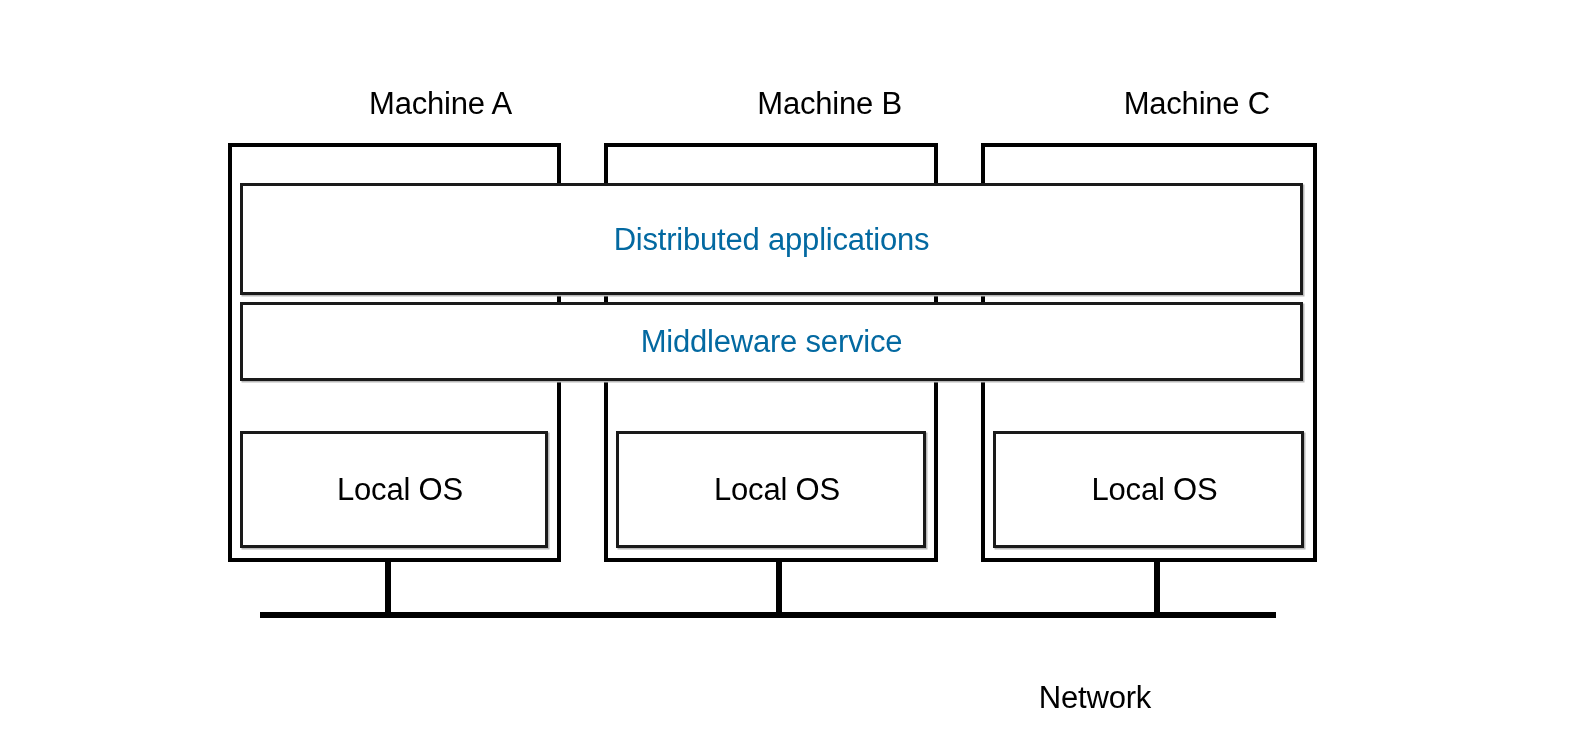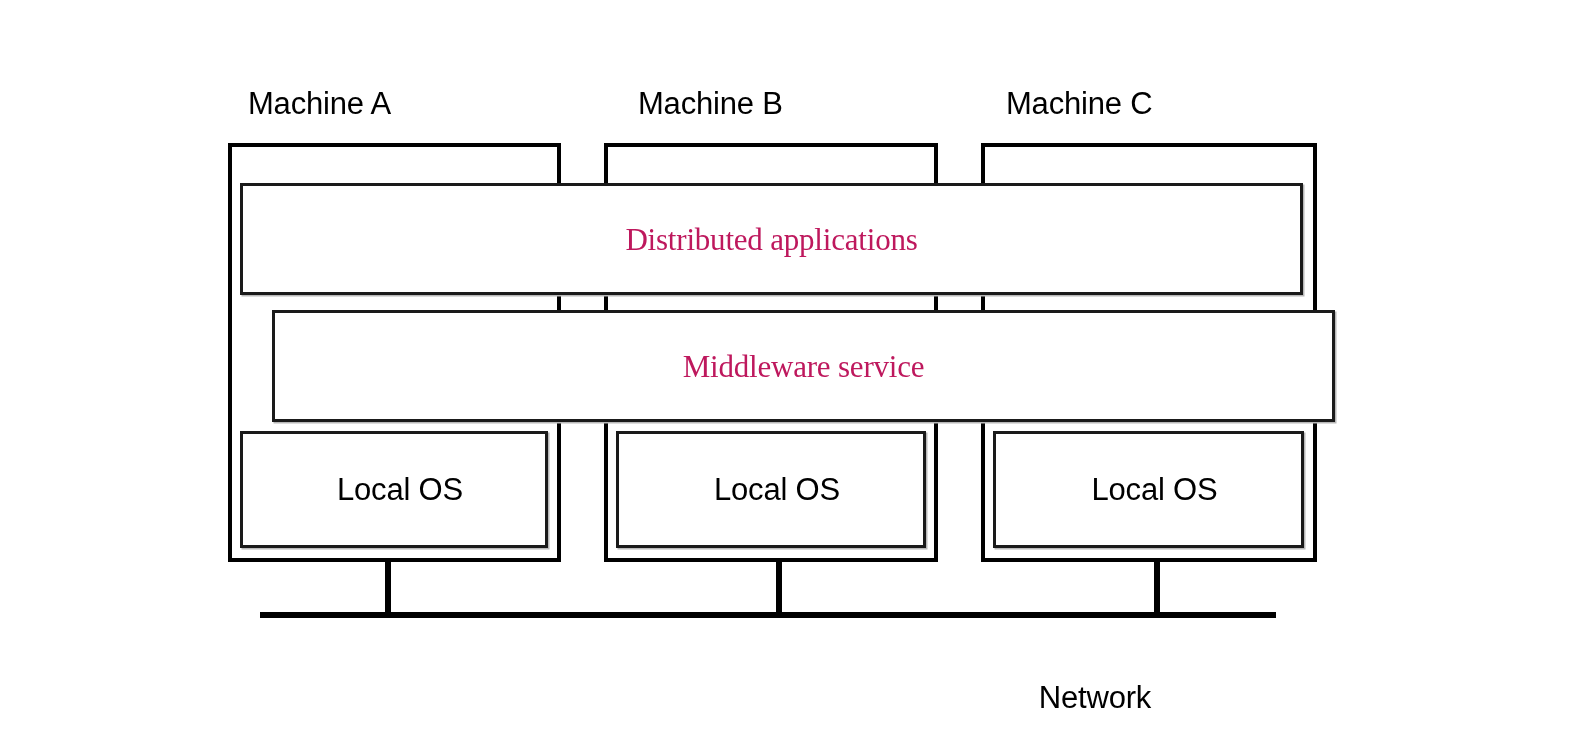--- a/index.html
+++ b/index.html
@@ -27,21 +27,21 @@
     position: absolute;
     box-sizing: border-box;
     border: 4px solid #000000;
     background: transparent;
     z-index: 2;
   }
 
   
   .machine-label {
     position: absolute;
-    text-align: left;
+    text-align: right;
     font-size: 31px;
     line-height: 1;
     white-space: nowrap;
     letter-spacing: -0.2px;
     z-index: 5;
   }
 
   
   .layer-box {
     position: absolute;
@@ -52,22 +52,21 @@
     z-index: 4;
     display: flex;
     align-items: center;
     justify-content: center;
   }
   .layer-box .layer-text {
     font-size: 31px;
     line-height: 1;
     white-space: nowrap;
     letter-spacing: -0.2px;
-    color: #be185d;
-    font-family: Liberation Serif, serif;
+    color: #0369a1;
   }
 
   
   .os-box {
     position: absolute;
     box-sizing: border-box;
     border: 3px solid #1a1a1a;
     background: #ffffff;
     box-shadow: 1.5px 1.5px 0 0 #b8b8b8;
     z-index: 4;
@@ -120,21 +119,21 @@
   <div class="machine-box" style="left:228px; top:143px; width:333px; height:419px;"></div>
 
   <div class="machine-box" style="left:604px; top:143px; width:334px; height:419px;"></div>
 
   <div class="machine-box" style="left:981px; top:143px; width:336px; height:419px;"></div>
 
   <div class="layer-box" style="left:240px; top:183px; width:1063px; height:112px;">
     <span class="layer-text">Distributed applications</span>
   </div>
 
-  <div class="layer-box" style="left:240px; top:310px; width:1063px; height:112px;margin-left:32px;">
+  <div class="layer-box" style="left:240px; top:302px; width:1063px; height:79px;">
     <span class="layer-text">Middleware service</span>
   </div>
 
   <div class="os-box" style="left:240px; top:431px; width:308px; height:117px;">
     <span class="os-text">Local OS</span>
   </div>
 
   <div class="os-box" style="left:616px; top:431px; width:310px; height:117px;">
     <span class="os-text">Local OS</span>
   </div>

